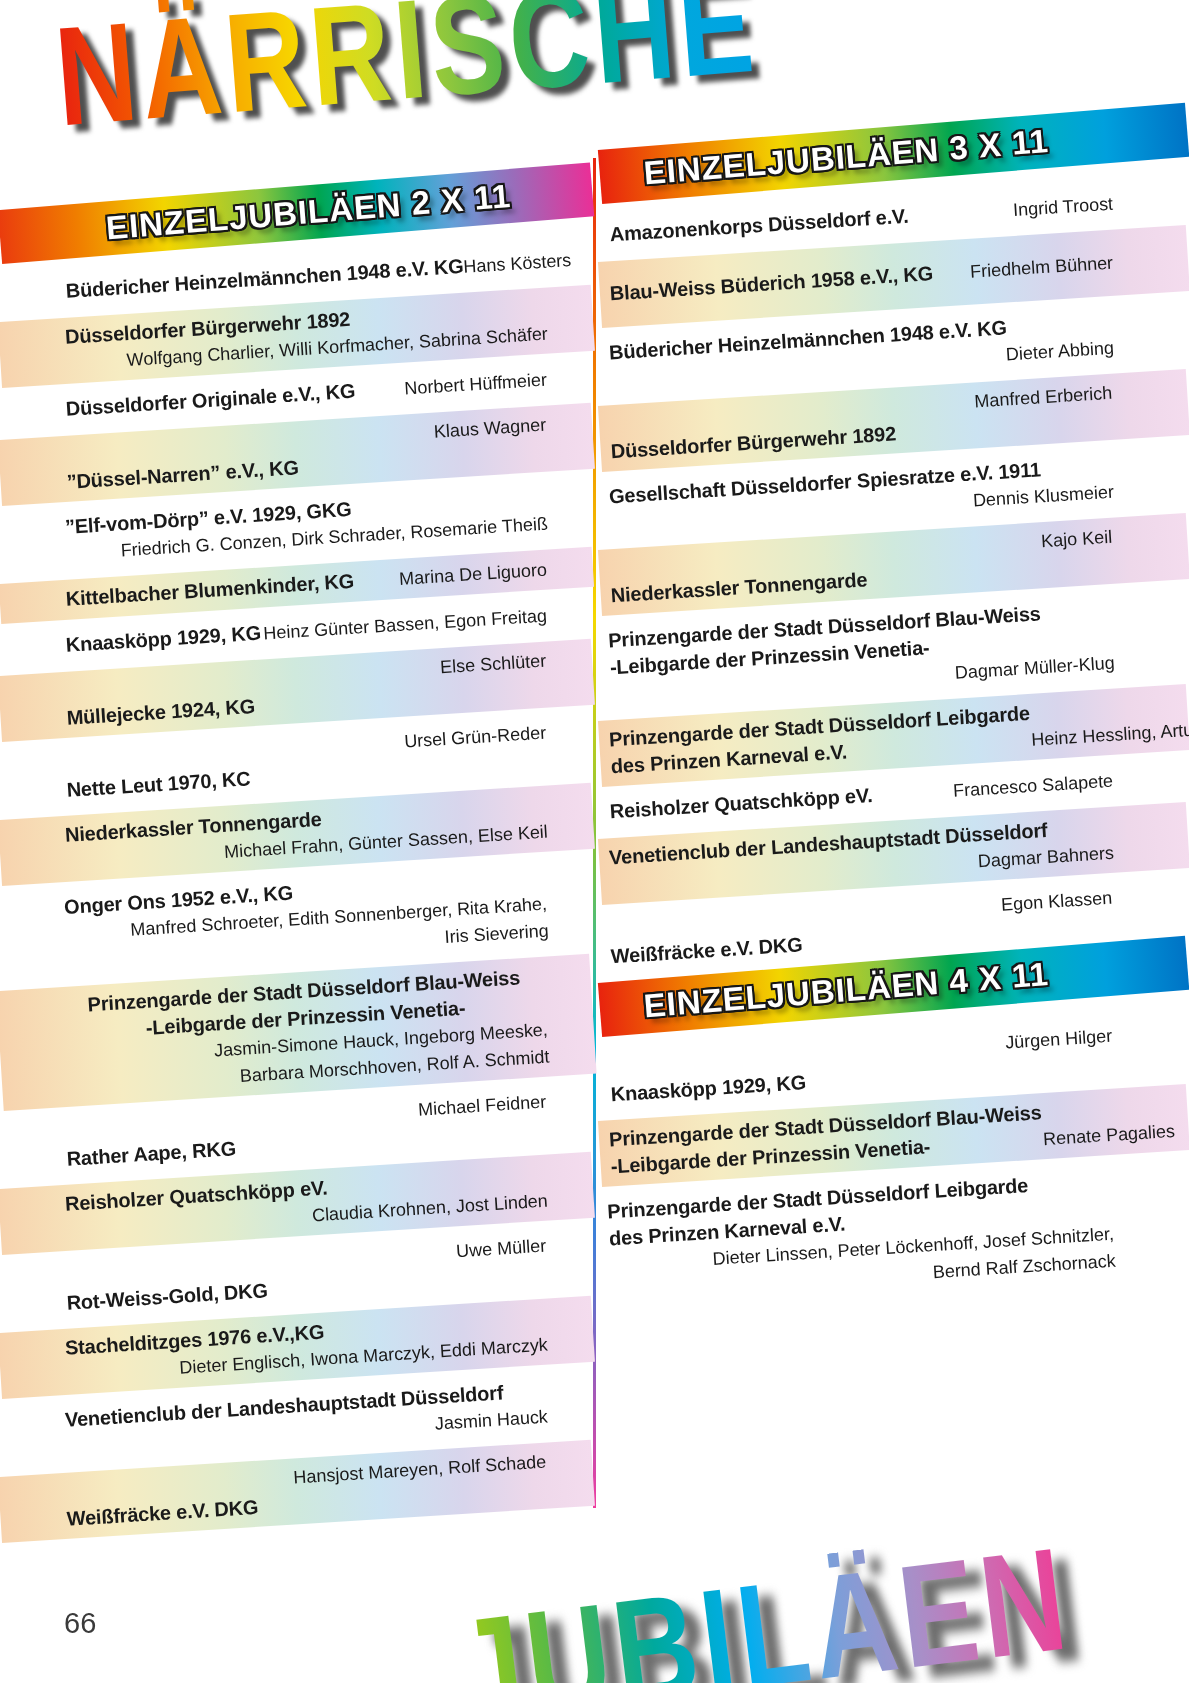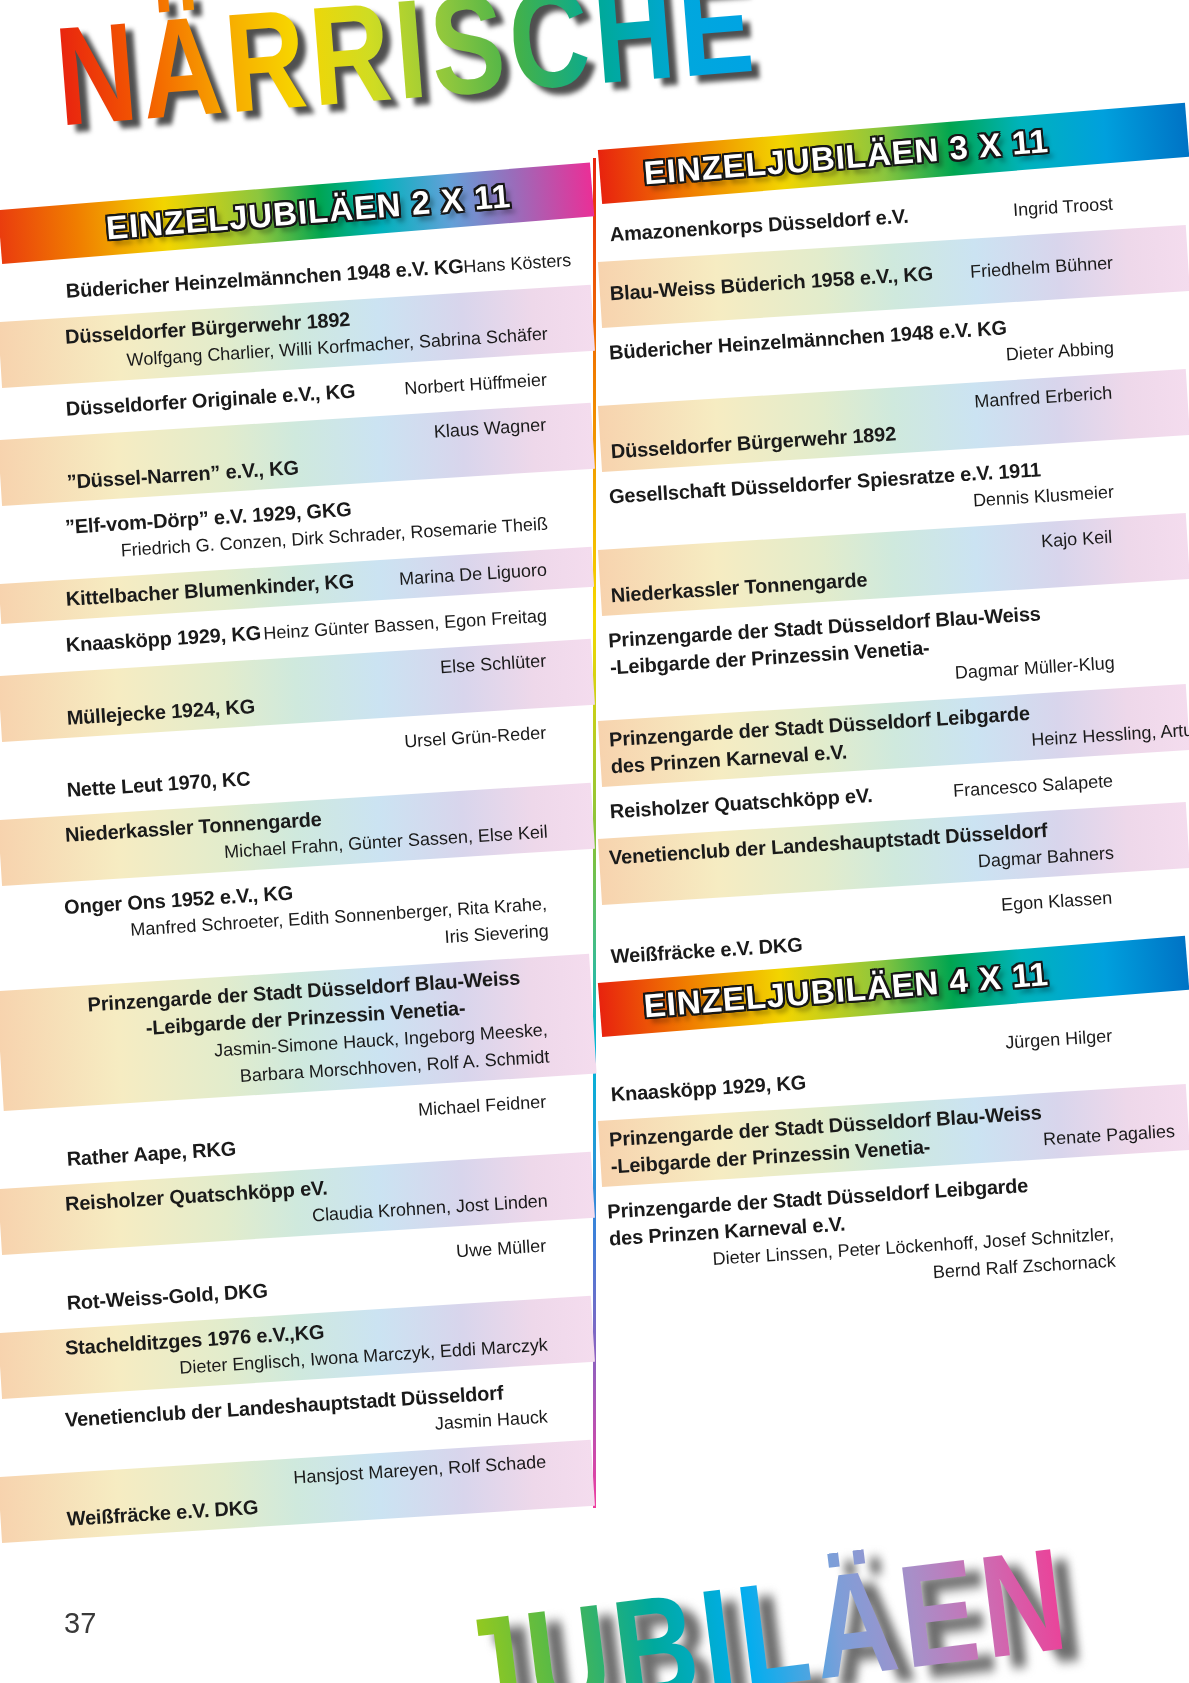--- a/index.html
+++ b/index.html
@@ -342,14 +342,14 @@
           <div class="name-line">Bernd Ralf Zschornack</div>
         </div>
       </div>
     </div>
 
   <div class="fancy title-bottom">
     <span class="layer shadow-layer">JUBILÄEN</span>
     <span class="layer grad-layer">JUBILÄEN</span>
   </div>
 
-  <div class="page-number">37</div>
+  <div class="page-number">66</div>
 </div>
 
 </body></html>

